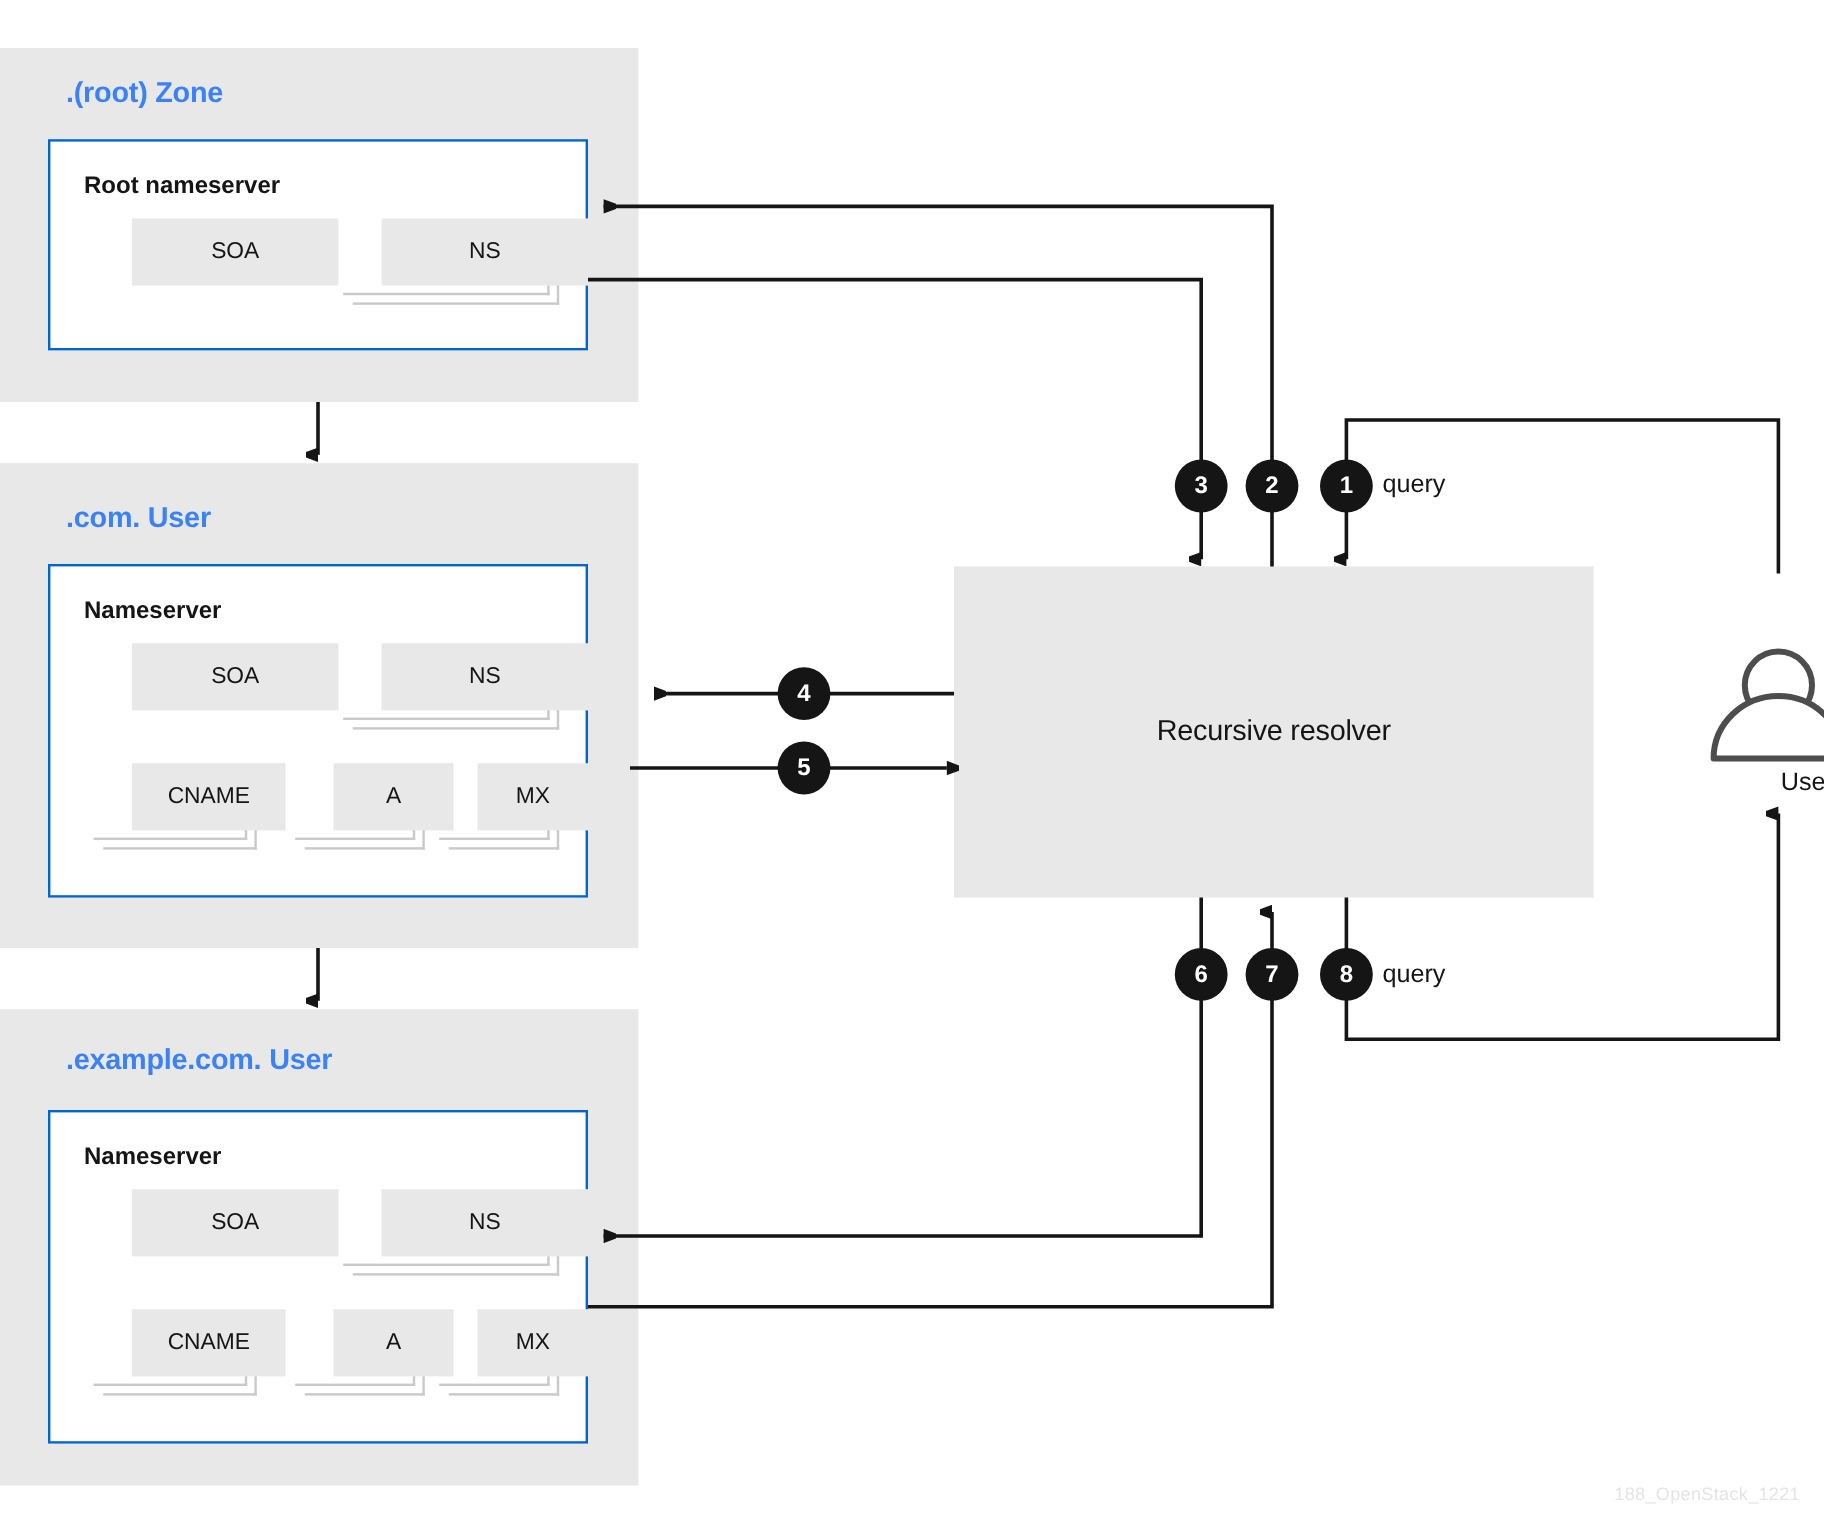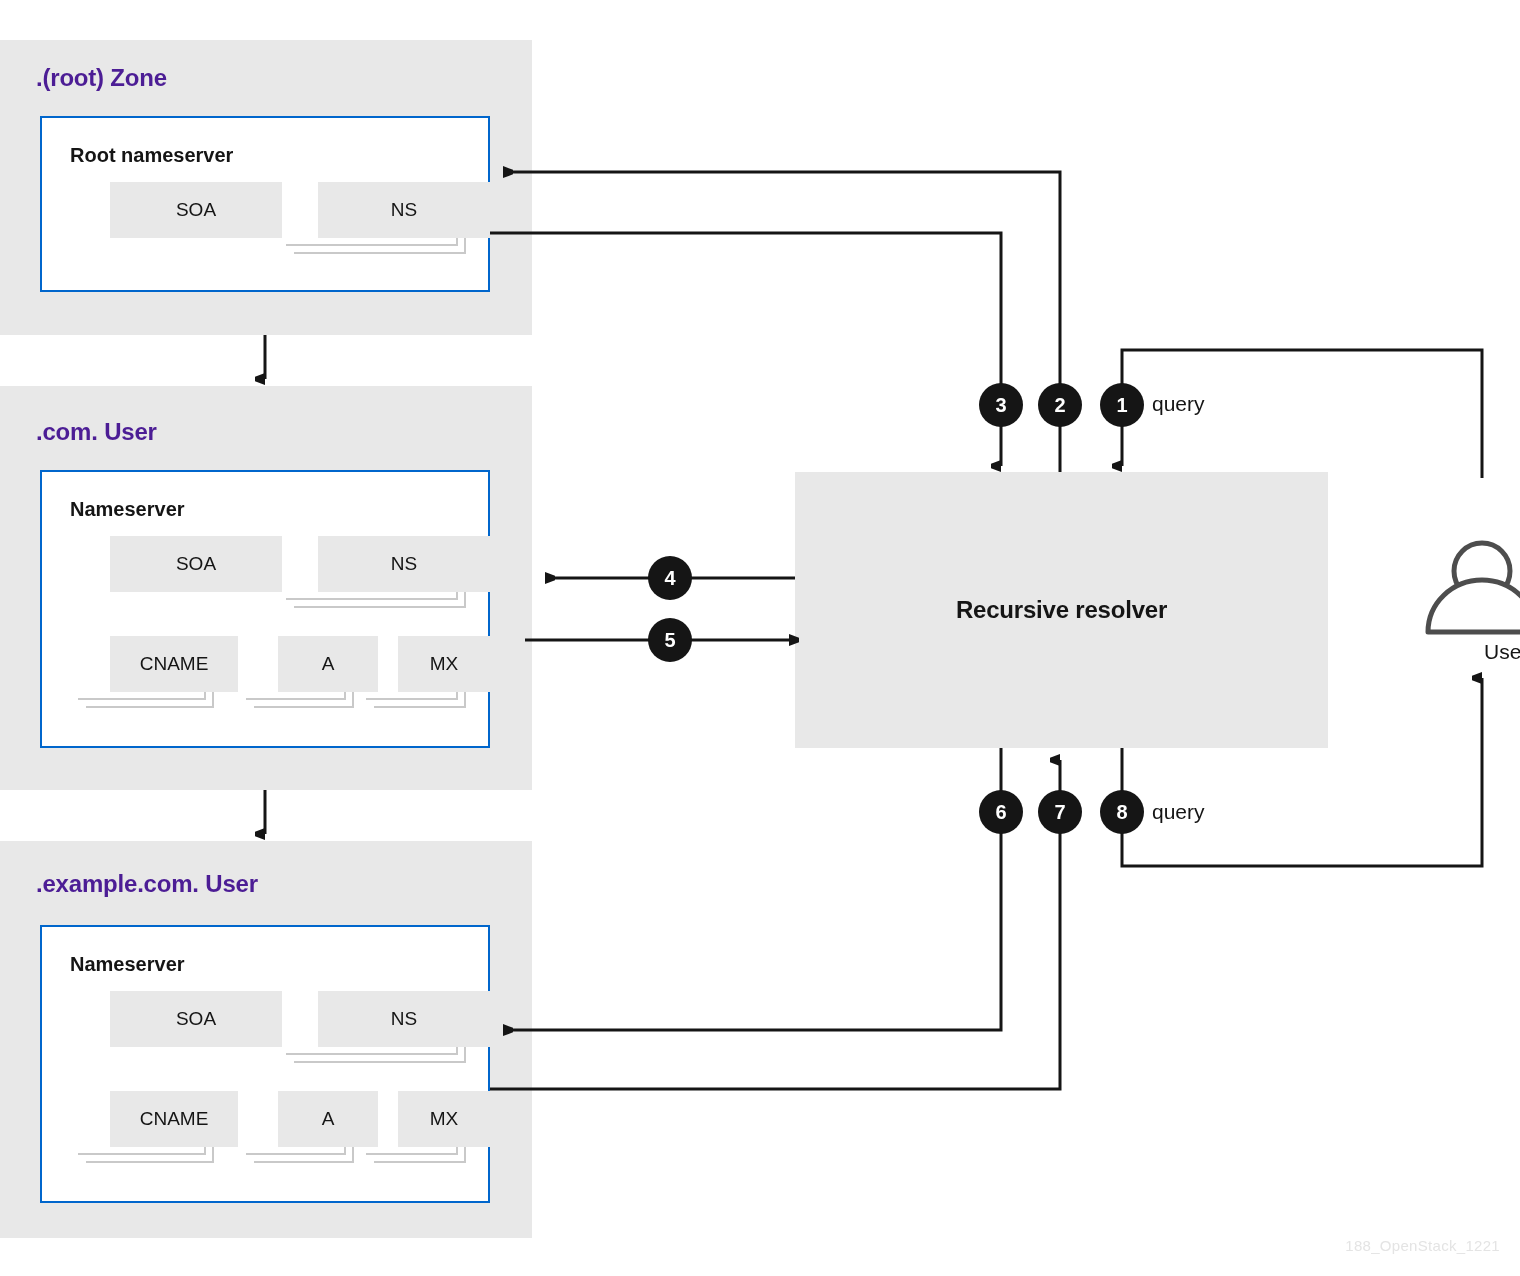--- a/index.html
+++ b/index.html
@@ -19,24 +19,24 @@
     left:0;
     width:532px;
     background:#e8e8e8;
   }
   #zone-band-0{top:40px;height:295px;}
   #zone-band-1{top:386px;height:404px;}
   #zone-band-2{top:841px;height:397px;}
 
   .zone-title{
     position:absolute;
-    left:36px;
+    left:55px;
     font-size:24px;
     font-weight:bold;
-    color:#4c1d95;
+    color:#3b82f6;
     letter-spacing:-0.2px;
     white-space:nowrap;
   }
   #zone-title-0{top:64px;}
   #zone-title-1{top:418px;}
   #zone-title-2{top:870px;}
 
   
   .ns-card{
     position:absolute;
@@ -87,21 +87,21 @@
   #resolver-box{
     position:absolute;
     left:795px;top:472px;
     width:533px;height:276px;
     background:#e8e8e8;
   }
   #resolver-label{
     position:absolute;
     left:0;top:0;width:100%;height:100%;
     display:flex;align-items:center;justify-content:center;
-    font-size:24px;font-weight:bold;color:#151515;
+    font-size:24px;font-weight:normal;color:#151515;
     letter-spacing:-0.2px;
   }
 
   
   .badge{
     position:absolute;
     width:44px;height:44px;
     border-radius:50%;
     background:#151515;
     color:#ffffff;

